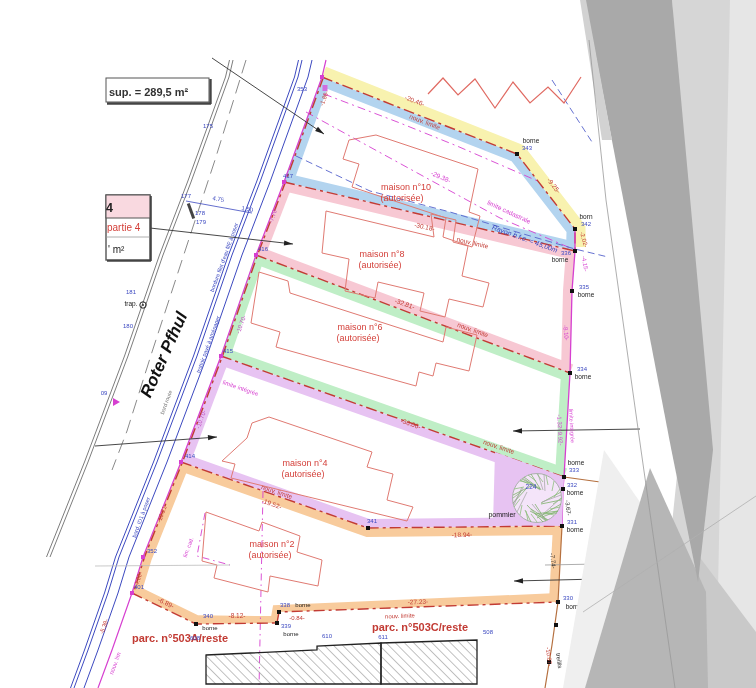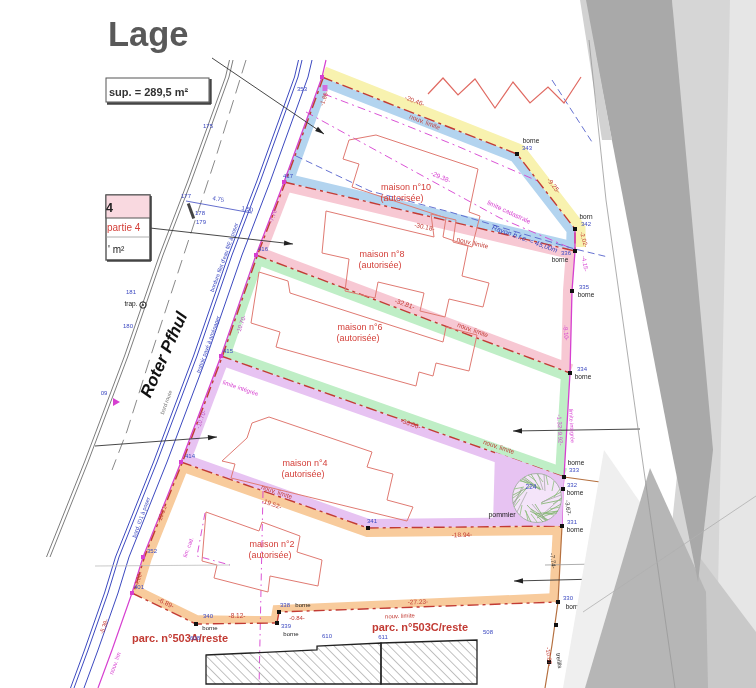--- a/index.html
+++ b/index.html
@@ -4,21 +4,20 @@
 <style>
 html,body{margin:0;padding:0;background:#fff;width:756px;height:688px;overflow:hidden;}
 *{font-family:"Liberation Sans", sans-serif;}
 #slide{position:relative;width:756px;height:688px;background:#fff;}
 #title{position:absolute;left:108px;top:15px;font-size:34.5px;font-weight:bold;color:#595959;letter-spacing:0px;}
 </style>
 </head>
 <body>
 <div id="slide">
 
-<div id="title">Lage</div>
 
 <svg width="756" height="688" viewBox="0 0 756 688" style="position:absolute;left:0;top:0">
 
 <polygon points="322.0,77.0 284.0,182.0 292.5,185.1 330.5,80.1" fill="#b3d4ef"></polygon>
 
 <polygon points="322.0,77.0 517.0,154.0 575.0,229.0 575.0,251.0 566.0,251.0 566.5,231.9 511.6,161.2 318.7,85.4" fill="#b3d4ef"></polygon>
 
 <polygon points="284.0,182.0 575.0,251.0 577.1,242.2 286.1,173.2" fill="#b3d4ef"></polygon>
 
 <polygon points="322.0,77.0 517.0,154.0 575.0,229.0 575.0,247.0 586.0,247.0 585.4,225.4 523.6,145.2 326.0,66.8" fill="#f8f2af"></polygon>

